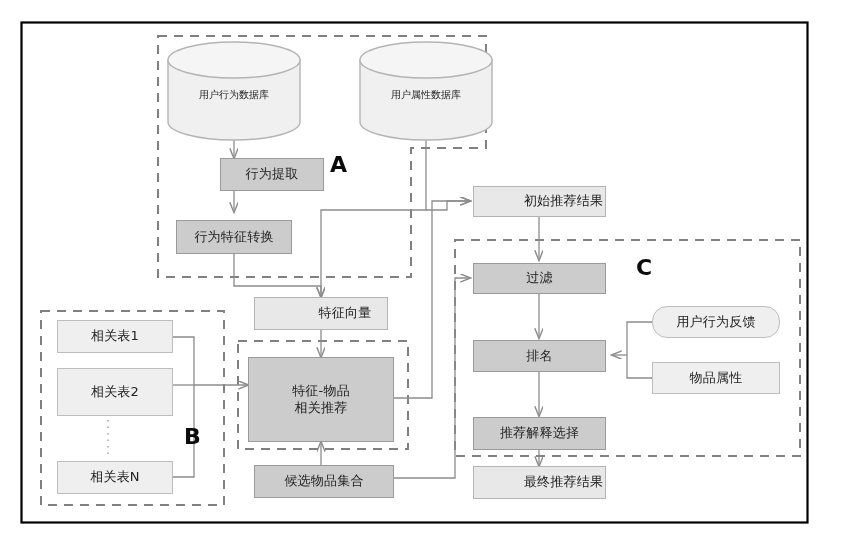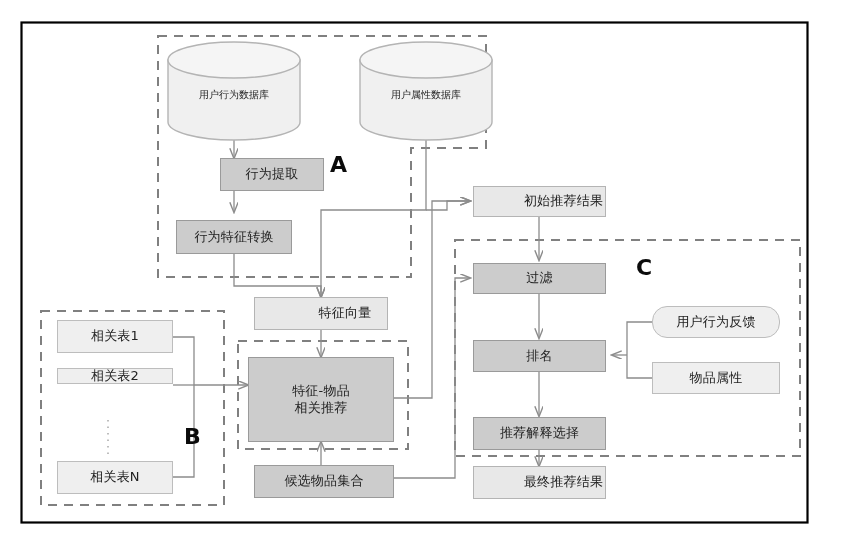--- a/index.html
+++ b/index.html
@@ -138,21 +138,21 @@
 
   <div class="node data" style="left:254px;top:297px;width:134px;height:33px;">特征向量</div>
 
   <div class="node proc" style="left:248px;top:357px;width:146px;height:85px;">特征-物品
 相关推荐</div>
 
   <div class="node proc" style="left:254px;top:465px;width:140px;height:33px;">候选物品集合</div>
 
   <div class="node light" style="left:57px;top:320px;width:116px;height:33px;text-align:center;">相关表1</div>
 
-  <div class="node light" style="left:57px;top:368px;width:116px;height:16px;">相关表2</div>
+  <div class="node light" style="left:57px;top:368px;width:116px;height:48px;">相关表2</div>
 
   <div class="node light" style="left:57px;top:461px;width:116px;height:33px;">相关表N</div>
 
   <div class="node data" style="left:473px;top:186px;width:133px;height:31px;">初始推荐结果</div>
 
   <div class="node proc" style="left:473px;top:263px;width:133px;height:31px;">过滤</div>
 
   <div class="node proc" style="left:473px;top:340px;width:133px;height:32px;">排名</div>
 
   <div class="node proc" style="left:473px;top:417px;width:133px;height:33px;">推荐解释选择</div>

